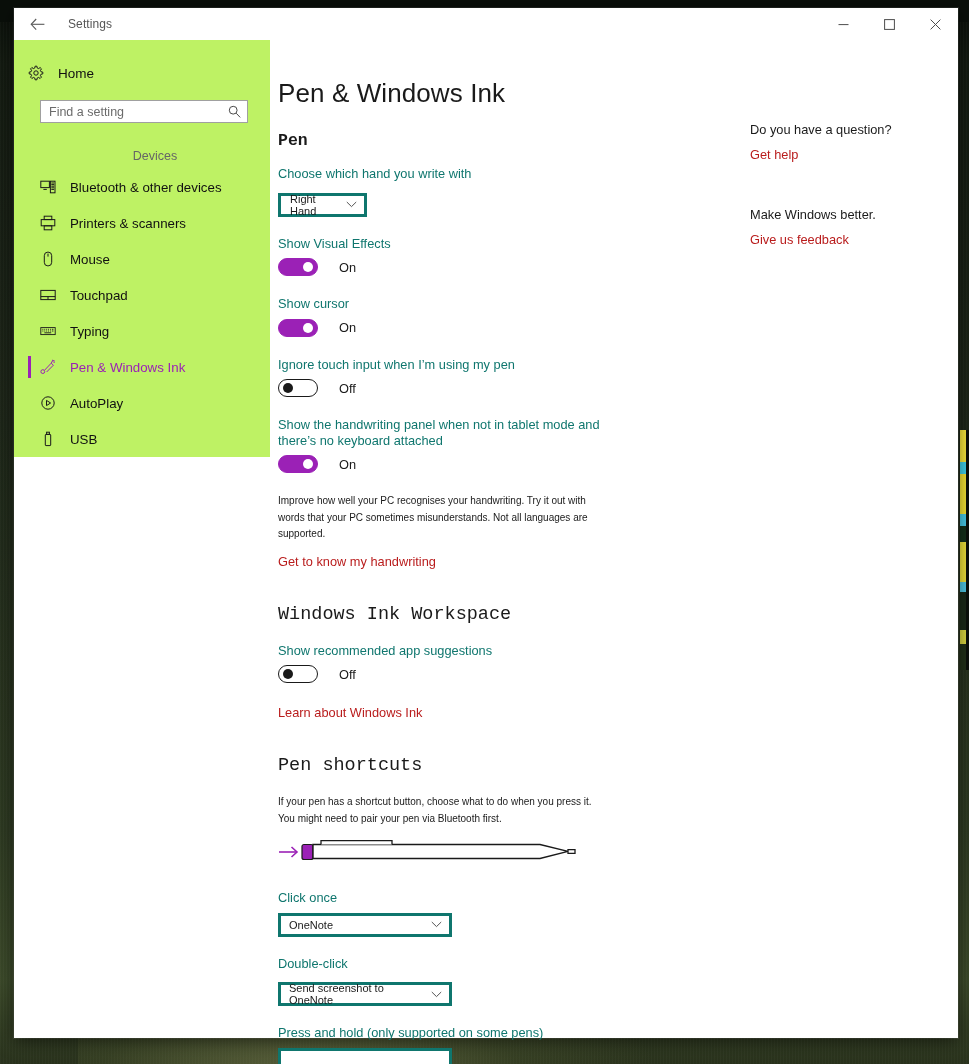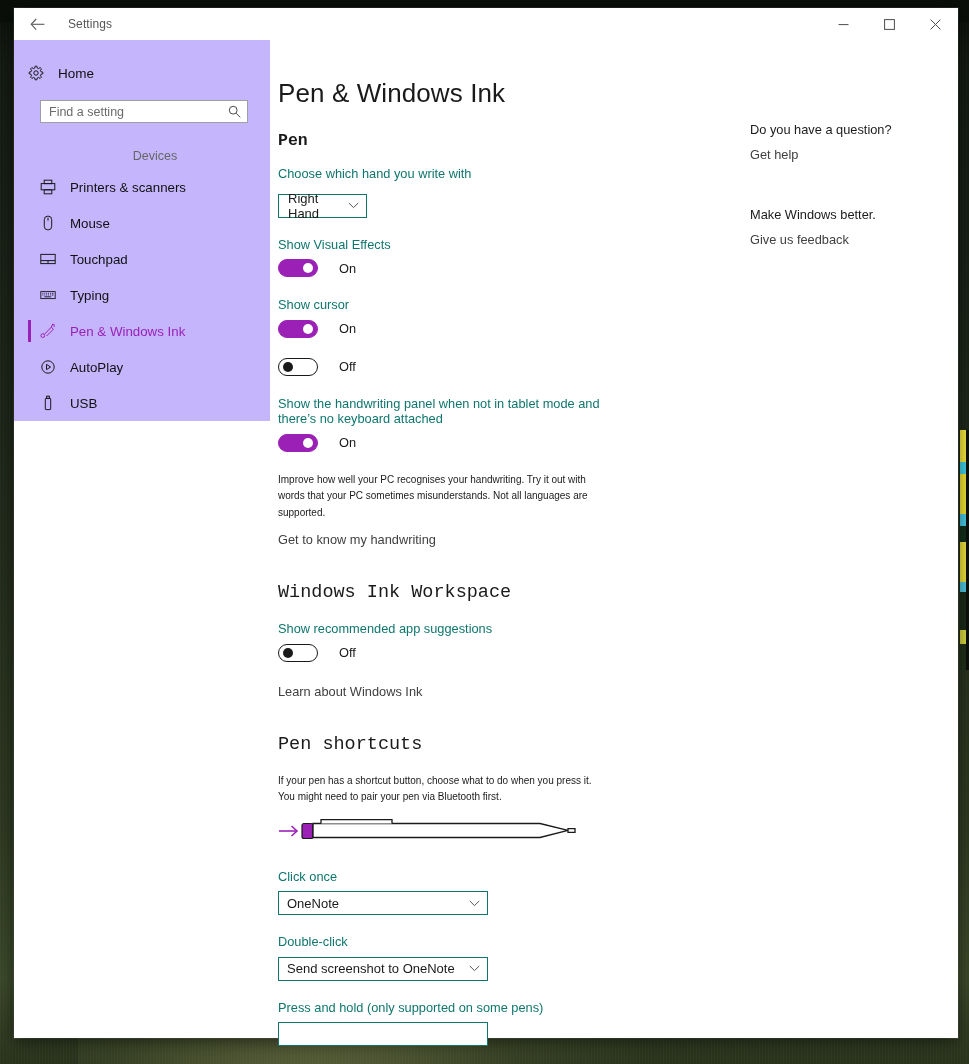--- a/index.html
+++ b/index.html
@@ -125,21 +125,21 @@
     display: flex;
     height: 998px;
     align-items: flex-start;
   }
 
   
   #sidebar {
     width: 256px;
     flex: 0 0 256px;
     padding-top: 16px;
-    background: #c4b5fd;
+    background: #bef264;
   }
   #home-row {
     display: flex;
     align-items: center;
     height: 34px;
     padding-left: 14px;
     margin-bottom: 10px;
   }
   #home-row .nav-icon {
     width: 30px;
@@ -256,47 +256,47 @@
   }
   .body-text {
     font-size: 10px;
     color: #1a1a1a;
     max-width: 330px;
     line-height: 16.5px;
     margin-bottom: 9px;
   }
   .link {
     font-size: 12.8px;
-    color: #404040;
+    color: #b91c1c;
     text-decoration: none;
     display: inline-block;
   }
 
   .combo {
     height: 24px;
-    border: 1px solid #0f766e;
+    border: 3px solid #0f766e;
     background: #ffffff;
     display: inline-flex;
     align-items: center;
     justify-content: space-between;
     padding: 0 7px 0 9px;
     box-sizing: border-box;
-    font-size: 13px;
+    font-size: 11px;
     color: #1a1a1a;
     cursor: default;
     user-select: none;
   }
   .combo .chev {
     margin-left: 10px;
     color: #555555;
     display: flex;
     align-items: center;
   }
   .combo.w-hand { width: 89px; }
-  .combo.w-shortcut { width: 210px; padding-left: 8px; }
+  .combo.w-shortcut { width: 174px; padding-left: 8px; }
 
   .field-block { margin-bottom: 19px; }
 
   
   .toggle-row {
     display: flex;
     align-items: center;
     margin-bottom: 20px;
   }
   .switch {
@@ -414,20 +414,33 @@
         <span id="search-icon">
           <svg width="13" height="13" viewBox="0 0 13 13" aria-hidden="true">
             <circle cx="5.2" cy="5.2" r="3.9" fill="none" stroke="currentColor" stroke-width="1"></circle>
             <path d="M8.2 8.2 L12.2 12.4" stroke="currentColor" stroke-width="1"></path>
           </svg>
         </span>
       </div>
 
       <div id="category-label">Devices</div>
 
+      <div class="nav-item">
+        <span class="nav-icon">
+          <svg width="16" height="16" viewBox="0 0 16 16" aria-hidden="true">
+            <g fill="none" stroke="currentColor" stroke-width="1">
+              <rect x="0.8" y="2.2" width="8.6" height="6.4"></rect>
+              <rect x="10.4" y="2.2" width="4.6" height="11.6"></rect>
+              <path d="M11.3 4 L14.1 4 M11.3 5.6 L14.1 5.6 M11.3 7.2 L14.1 7.2 M11.3 8.8 L14.1 8.8 M11.3 10.4 L14.1 10.4"></path>
+              <path d="M3.4 10.4 L6.8 10.4"></path>
+            </g>
+          </svg>
+        </span>
+        <span class="nav-label">Bluetooth &amp; other devices</span>
+      </div>
 
       <div class="nav-item">
         <span class="nav-icon">
           <svg width="16" height="16" viewBox="0 0 16 16" aria-hidden="true">
             <g fill="none" stroke="currentColor" stroke-width="1">
               <rect x="4.2" y="1.2" width="7.6" height="3.4"></rect>
               <rect x="1.2" y="4.6" width="13.6" height="6.2"></rect>
               <rect x="4.2" y="10.8" width="7.6" height="4"></rect>
             </g>
           </svg>
@@ -548,20 +561,21 @@
         <div class="toggle-row">
           <div class="switch on">
               <div class="knob"></div>
             </div>
           <div class="toggle-state">On</div>
         </div>
       </div>
 
       
       <div>
+        <div class="field-label">Ignore touch input when I’m using my pen</div>
         <div class="toggle-row">
           <div class="switch off">
               <div class="knob"></div>
             </div>
           <div class="toggle-state">Off</div>
         </div>
       </div>
 
       
       <div>

